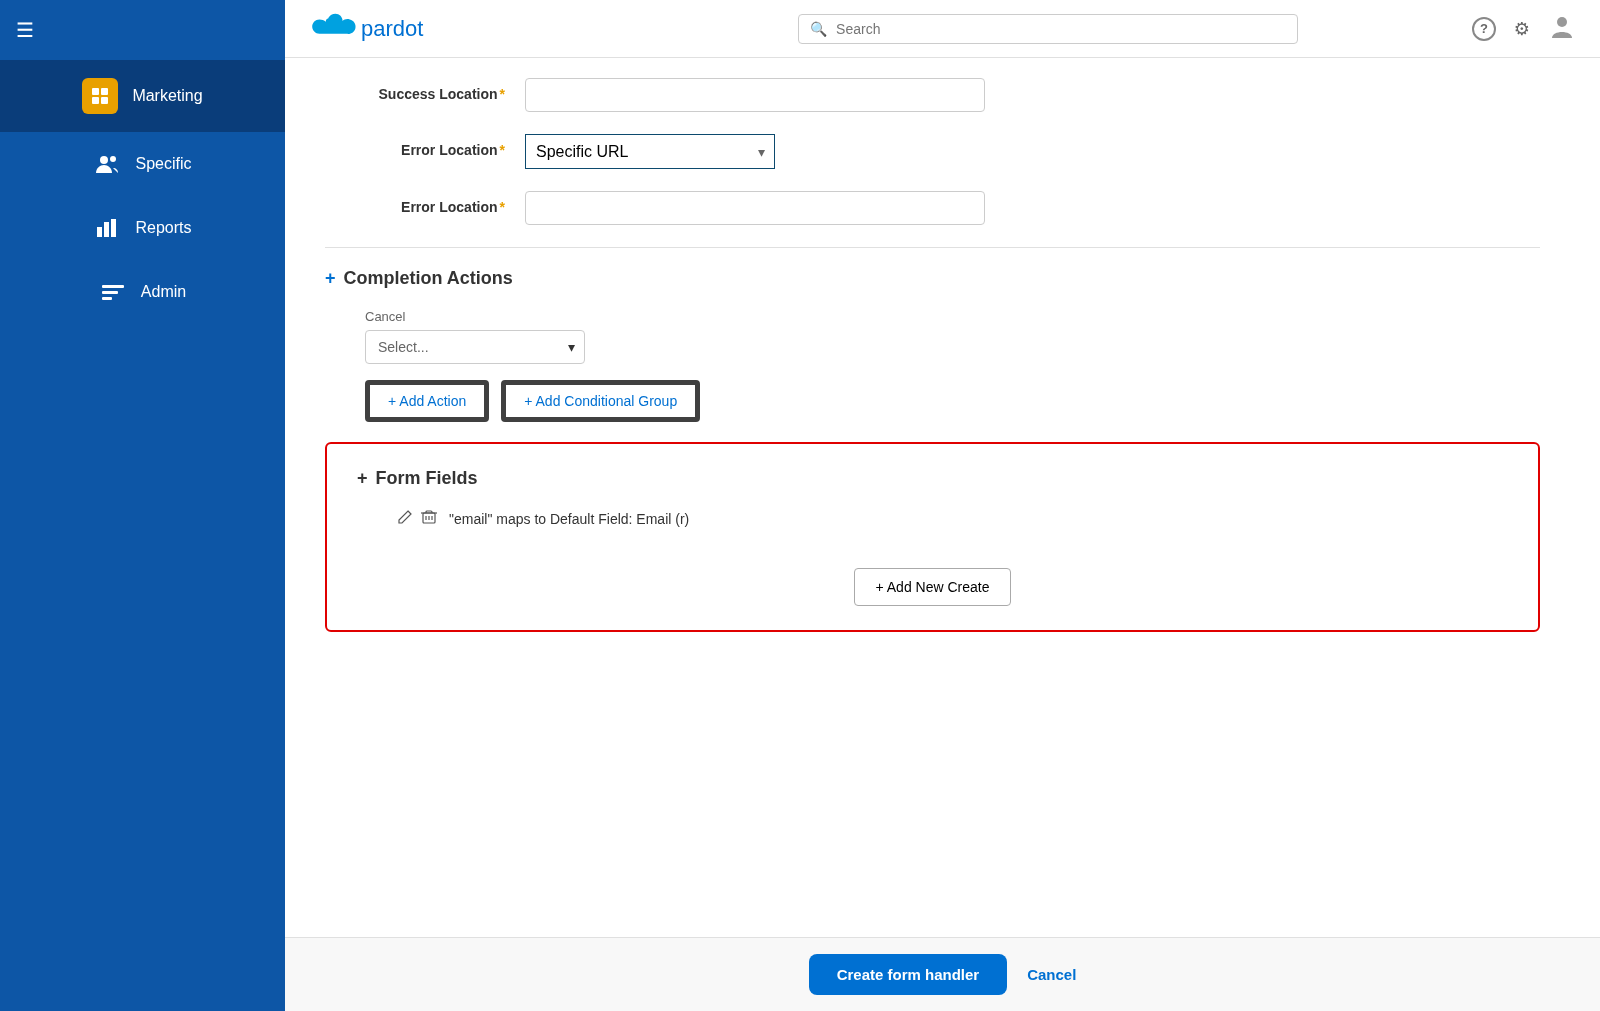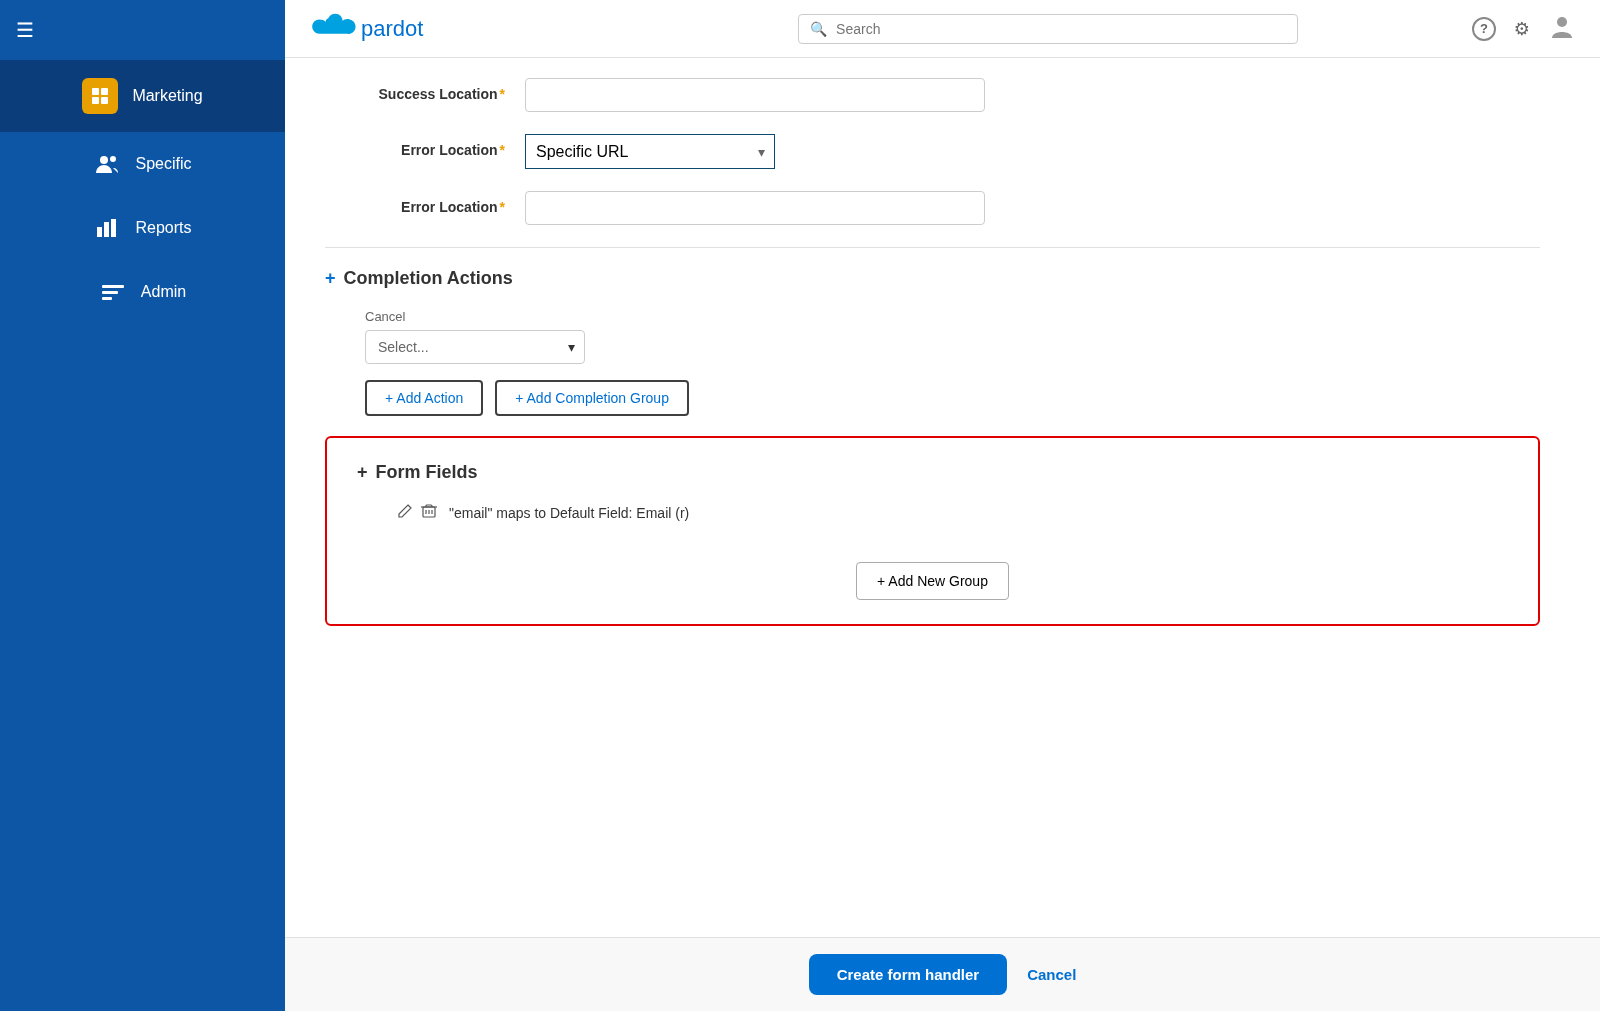--- a/index.html
+++ b/index.html
@@ -209,21 +209,21 @@
       transform: translateY(-50%);
       pointer-events: none;
       color: #333;
     }
     .action-buttons {
       margin-top: 16px;
       display: flex;
       gap: 12px;
     }
     .btn-outline {
-      border: 2px solid #404040;
+      border: 5px solid #404040;
       background: white;
       color: #0070d2;
       padding: 8px 18px;
       border-radius: 4px;
       font-size: 14px;
       cursor: pointer;
       display: flex;
       align-items: center;
       gap: 6px;
     }
@@ -448,21 +448,21 @@
         <div class="action-select-wrapper">
           <select class="action-select">
             <option value="">Select...</option>
           </select>
         </div>
         <div class="action-buttons">
           <button class="btn-outline">
             <span>+ Add Action</span>
           </button>
           <button class="btn-outline">
-            <span>+ Add Completion Group</span>
+            <span>+ Add Conditional Group</span>
           </button>
         </div>
       </div>
     </div>
 
     <div class="form-fields-block">
       <div class="form-fields-title">
         <span class="plus-icon">+</span>
         <span>Form Fields</span>
       </div>
@@ -481,21 +481,21 @@
                 <line x1="11" y1="7" x2="11" y2="11" stroke="#555" stroke-width="1.2"></line>
                 <line x1="0" y1="4" x2="16" y2="4" stroke="#555" stroke-width="1.2"></line>
                 <path d="M5 4V3a1 1 0 0 1 1-1h4a1 1 0 0 1 1 1v1" stroke="#555" stroke-width="1.2" fill="none"></path>
               </svg>
           </span>
         </div>
         <span class="field-item-text">"email" maps to Default Field: Email (r)</span>
       </div>
       <div style="display:flex;justify-content:center;">
         <button class="btn-add-field">
-          <span>+ Add New Group</span>
+          <span>+ Add New Create</span>
         </button>
       </div>
     </div>
   </div>
 
   <div class="footer-bar">
     <button class="btn-primary">
       <span>Create form handler</span>
     </button>
     <button class="btn-cancel">

